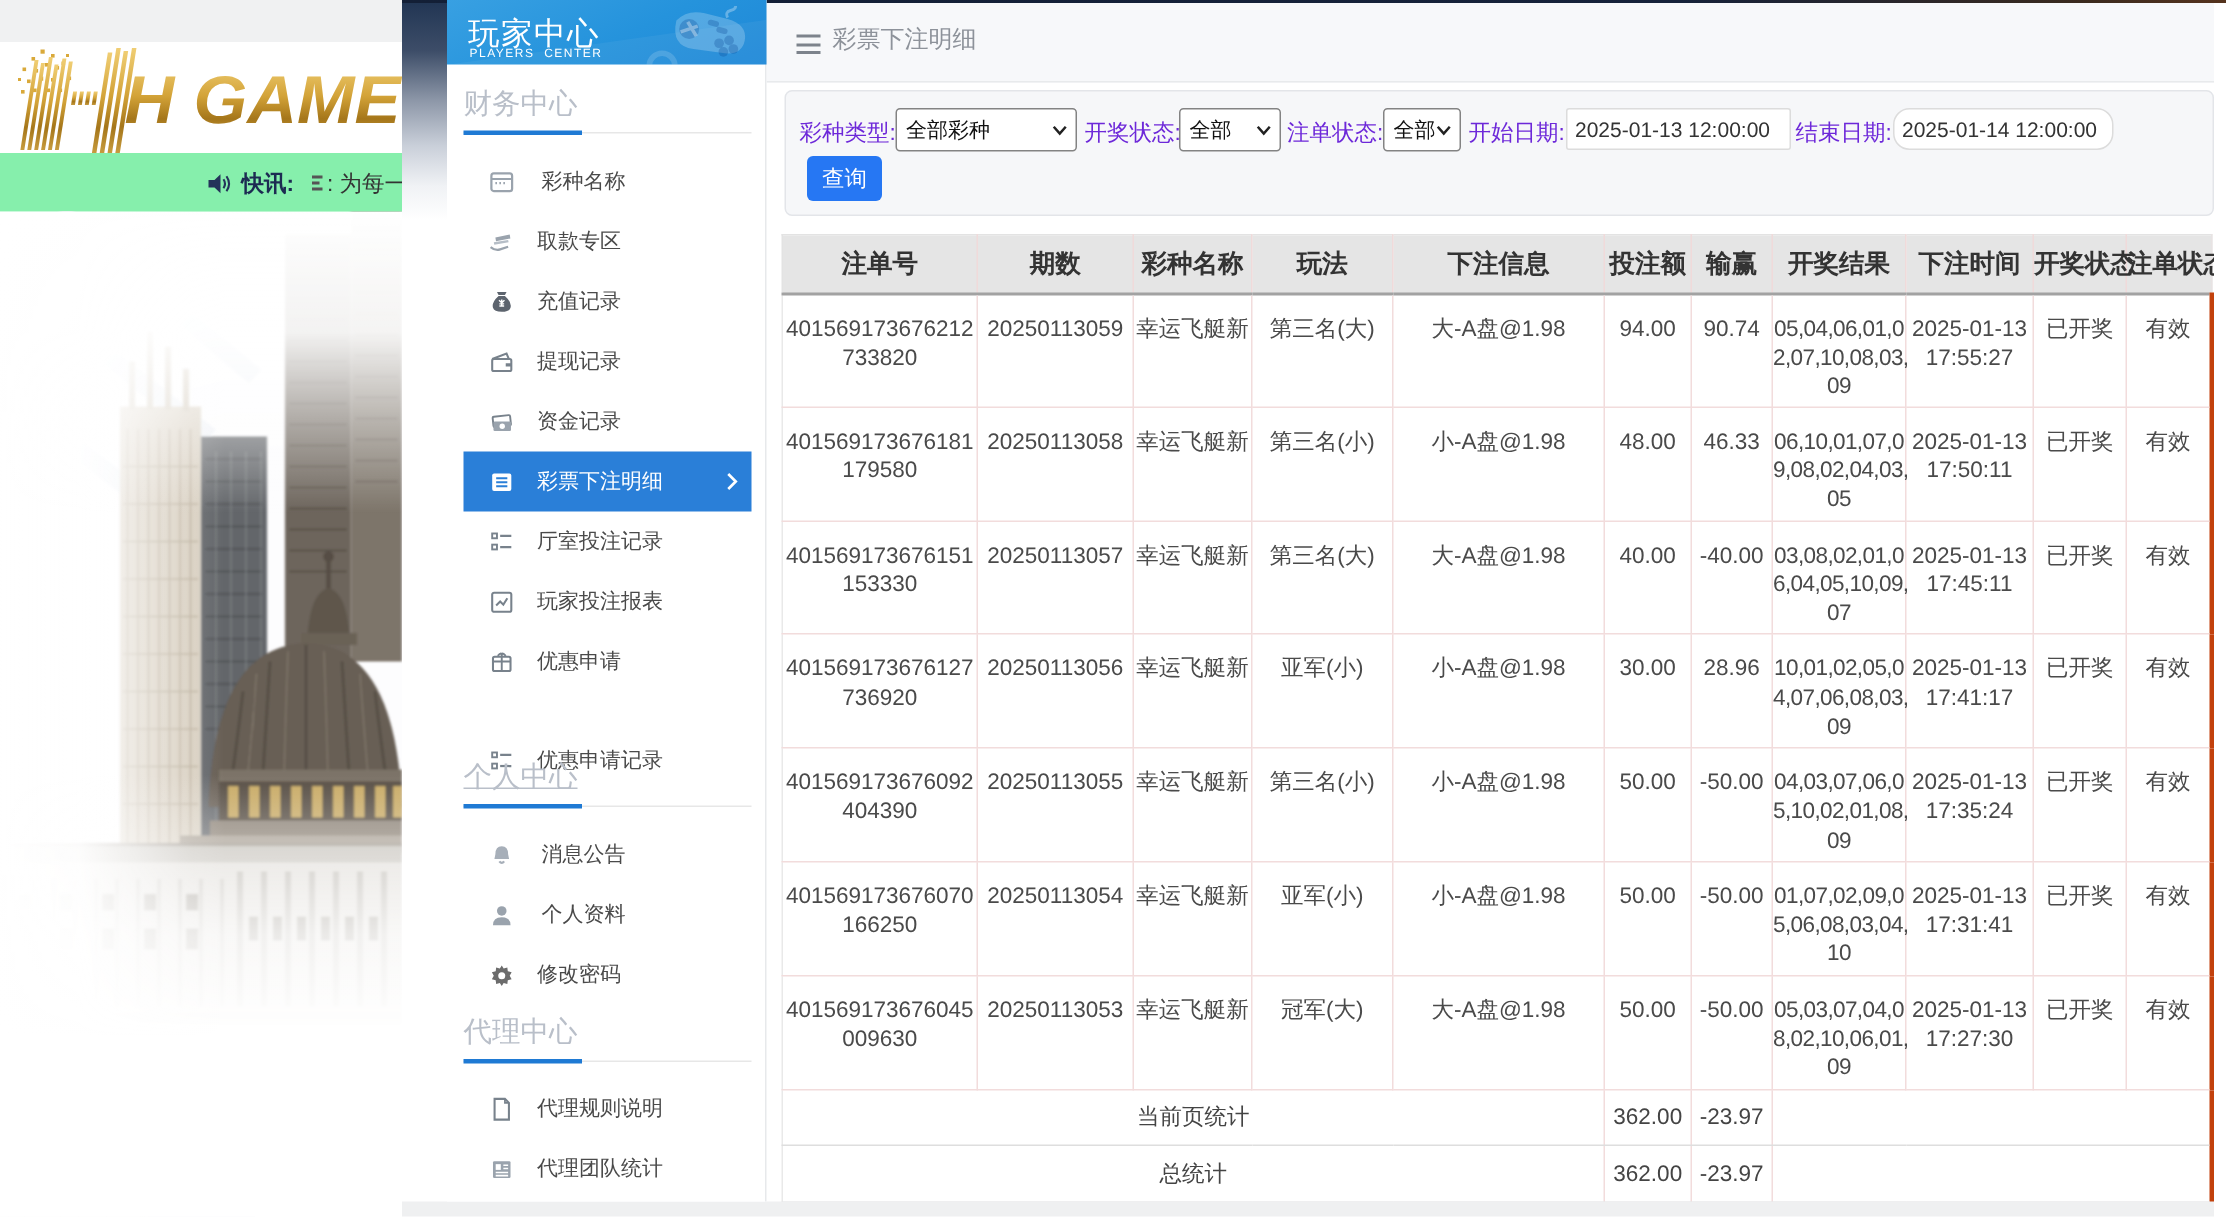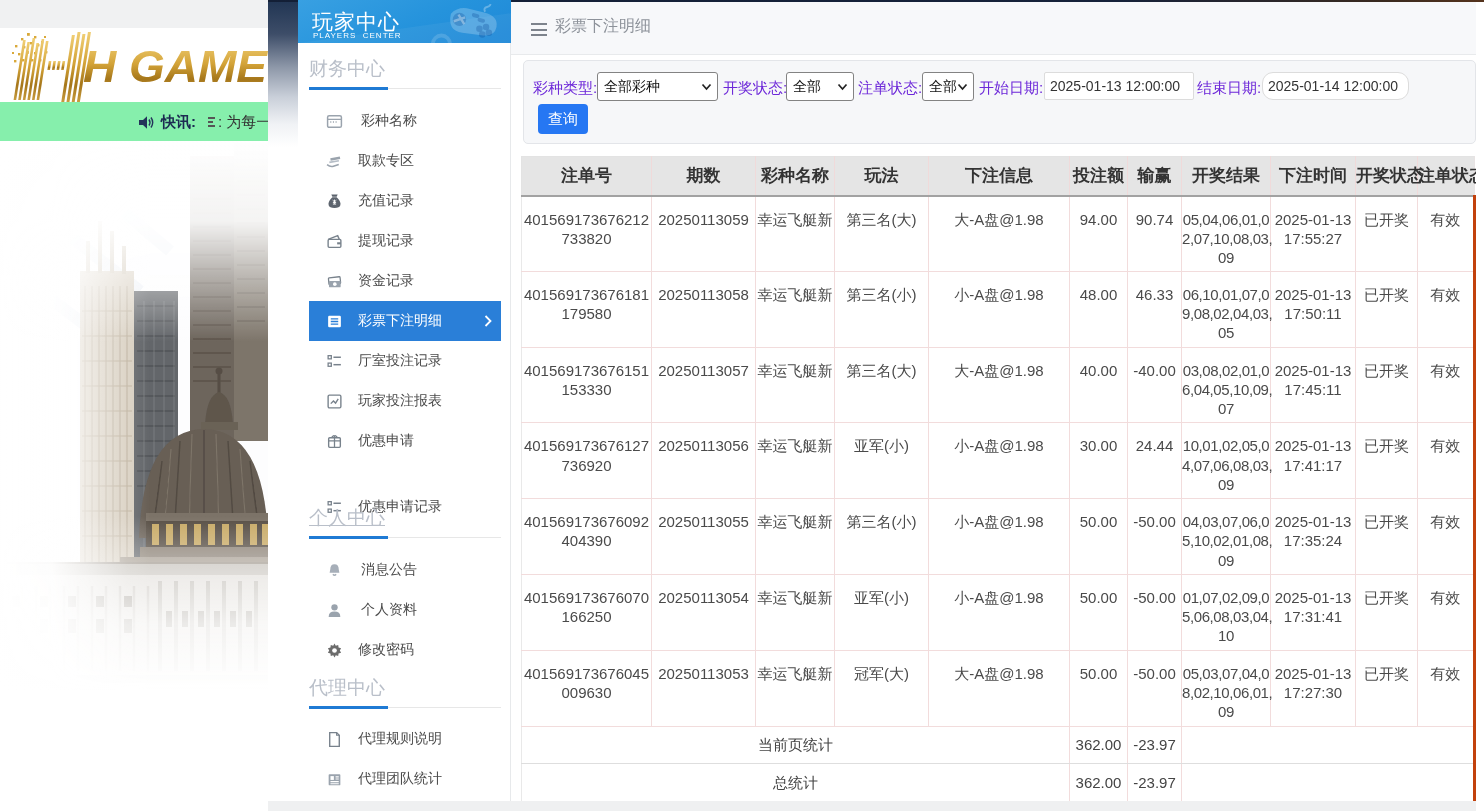--- a/index.html
+++ b/index.html
@@ -365,21 +365,21 @@
             <td>已开奖</td>
             <td>有效</td>
           </tr>
       <tr class="r">
             <td>401569173676127<br>736920</td>
             <td>20250113056</td>
             <td>幸运飞艇新</td>
             <td>亚军(小)</td>
             <td>小-A盘@1.98</td>
             <td>30.00</td>
-            <td>24.44</td>
+            <td>28.96</td>
             <td class="res">10,01,02,05,0<br>4,07,06,08,03,<br>09</td>
             <td>2025-01-13<br>17:41:17</td>
             <td>已开奖</td>
             <td>有效</td>
           </tr>
       <tr class="r">
             <td>401569173676092<br>404390</td>
             <td>20250113055</td>
             <td>幸运飞艇新</td>
             <td>第三名(小)</td>

